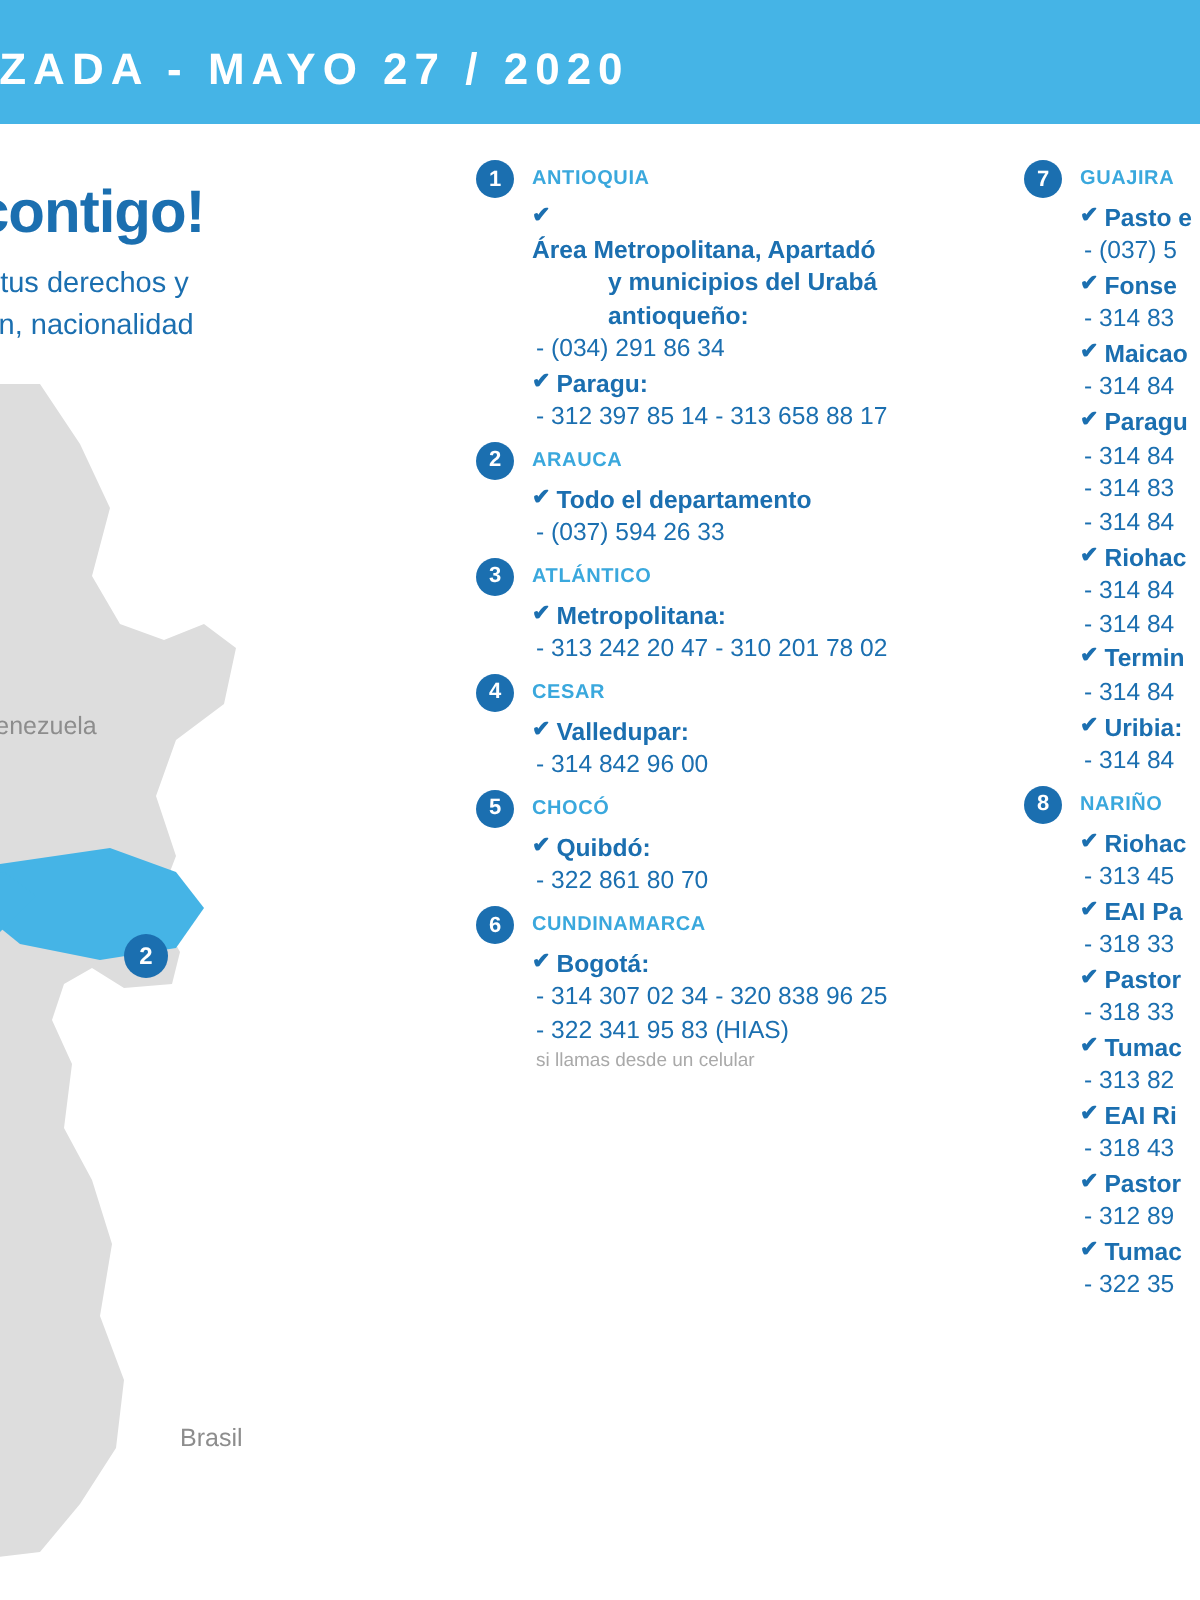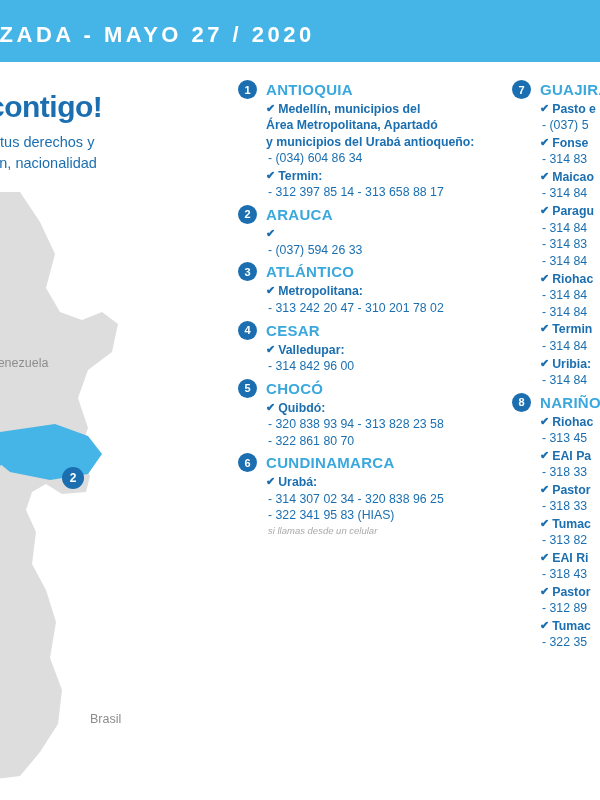--- a/index.html
+++ b/index.html
@@ -135,21 +135,21 @@
     background: #1b6fb0;
     color: #ffffff;
     font-size: 11px;
     font-weight: bold;
     display: flex;
     align-items: center;
     justify-content: center;
   }
   .dept-name {
     color: #3aa8dd;
-    font-size: 15px;
+    font-size: 10px;
     font-weight: bold;
     letter-spacing: 0.3px;
   }
   .entries {
     padding-left: 28px;
   }
   .entry {
     margin-bottom: 1px;
   }
   .city {
@@ -170,21 +170,20 @@
     color: #1b6fb0;
     font-size: 12.3px;
     line-height: 1.36;
     padding-left: 2px;
   }
   .note {
     color: #a9a9a9;
     font-size: 9.5px;
     line-height: 1.4;
     padding-left: 2px;
-    font-style: italic;
   }
 
   
   .clip {
     overflow: hidden;
     position: absolute;
     left: 0; top: 0;
     width: 600px; height: 800px;
   }
 </style>
@@ -222,44 +221,44 @@
   <div class="col-mid" id="col-mid">
       <div class="dept-block">
         <div class="dept-head">
           <div class="num-badge">1</div>
           <div class="dept-name">ANTIOQUIA</div>
         </div>
         <div class="entries">
           <div class="entry">
             <div class="city">
               <span class="pin">✔</span>
-              <span>Medellín, municipios del</span>
             </div>
             <div class="city" style="padding-left: 0px;">Área Metropolitana, Apartadó</div>
-            <div class="city" style="padding-left: 0px;">y municipios del Urabá antioqueño:</div>
-            <div class="phone">- (034) 604 86 34</div>
-          </div>
-          <div class="entry">
-            <div class="city">
-              <span class="pin">✔</span>
-              <span>Termin:</span>
+            <div class="city" style="padding-left: 0px; margin-left: 38px;">y municipios del Urabá antioqueño:</div>
+            <div class="phone">- (034) 291 86 34</div>
+          </div>
+          <div class="entry">
+            <div class="city">
+              <span class="pin">✔</span>
+              <span>Paragu:</span>
             </div>
             <div class="phone">- 312 397 85 14  -  313 658 88 17</div>
           </div>
         </div>
       </div>
       <div class="dept-block">
         <div class="dept-head">
           <div class="num-badge">2</div>
           <div class="dept-name">ARAUCA</div>
         </div>
         <div class="entries">
           <div class="entry">
             <div class="city">
               <span class="pin">✔</span>
+              <span>Todo el departamento</span>
             </div>
             <div class="phone">- (037) 594 26 33</div>
           </div>
         </div>
       </div>
       <div class="dept-block">
         <div class="dept-head">
           <div class="num-badge">3</div>
           <div class="dept-name">ATLÁNTICO</div>
         </div>
@@ -292,35 +291,34 @@
         <div class="dept-head">
           <div class="num-badge">5</div>
           <div class="dept-name">CHOCÓ</div>
         </div>
         <div class="entries">
           <div class="entry">
             <div class="city">
               <span class="pin">✔</span>
               <span>Quibdó:</span>
             </div>
-            <div class="phone">- 320 838 93 94 - 313 828 23 58</div>
             <div class="phone">- 322 861 80 70</div>
           </div>
         </div>
       </div>
       <div class="dept-block">
         <div class="dept-head">
           <div class="num-badge">6</div>
           <div class="dept-name">CUNDINAMARCA</div>
         </div>
         <div class="entries">
           <div class="entry">
             <div class="city">
               <span class="pin">✔</span>
-              <span>Urabá:</span>
+              <span>Bogotá:</span>
             </div>
             <div class="phone">- 314 307 02 34 - 320 838 96 25</div>
             <div class="phone">- 322 341 95 83 (HIAS)</div>
             <div class="note">si llamas desde un celular</div>
           </div>
         </div>
       </div>
     </div>
 
   <div class="col-right" id="col-right">

